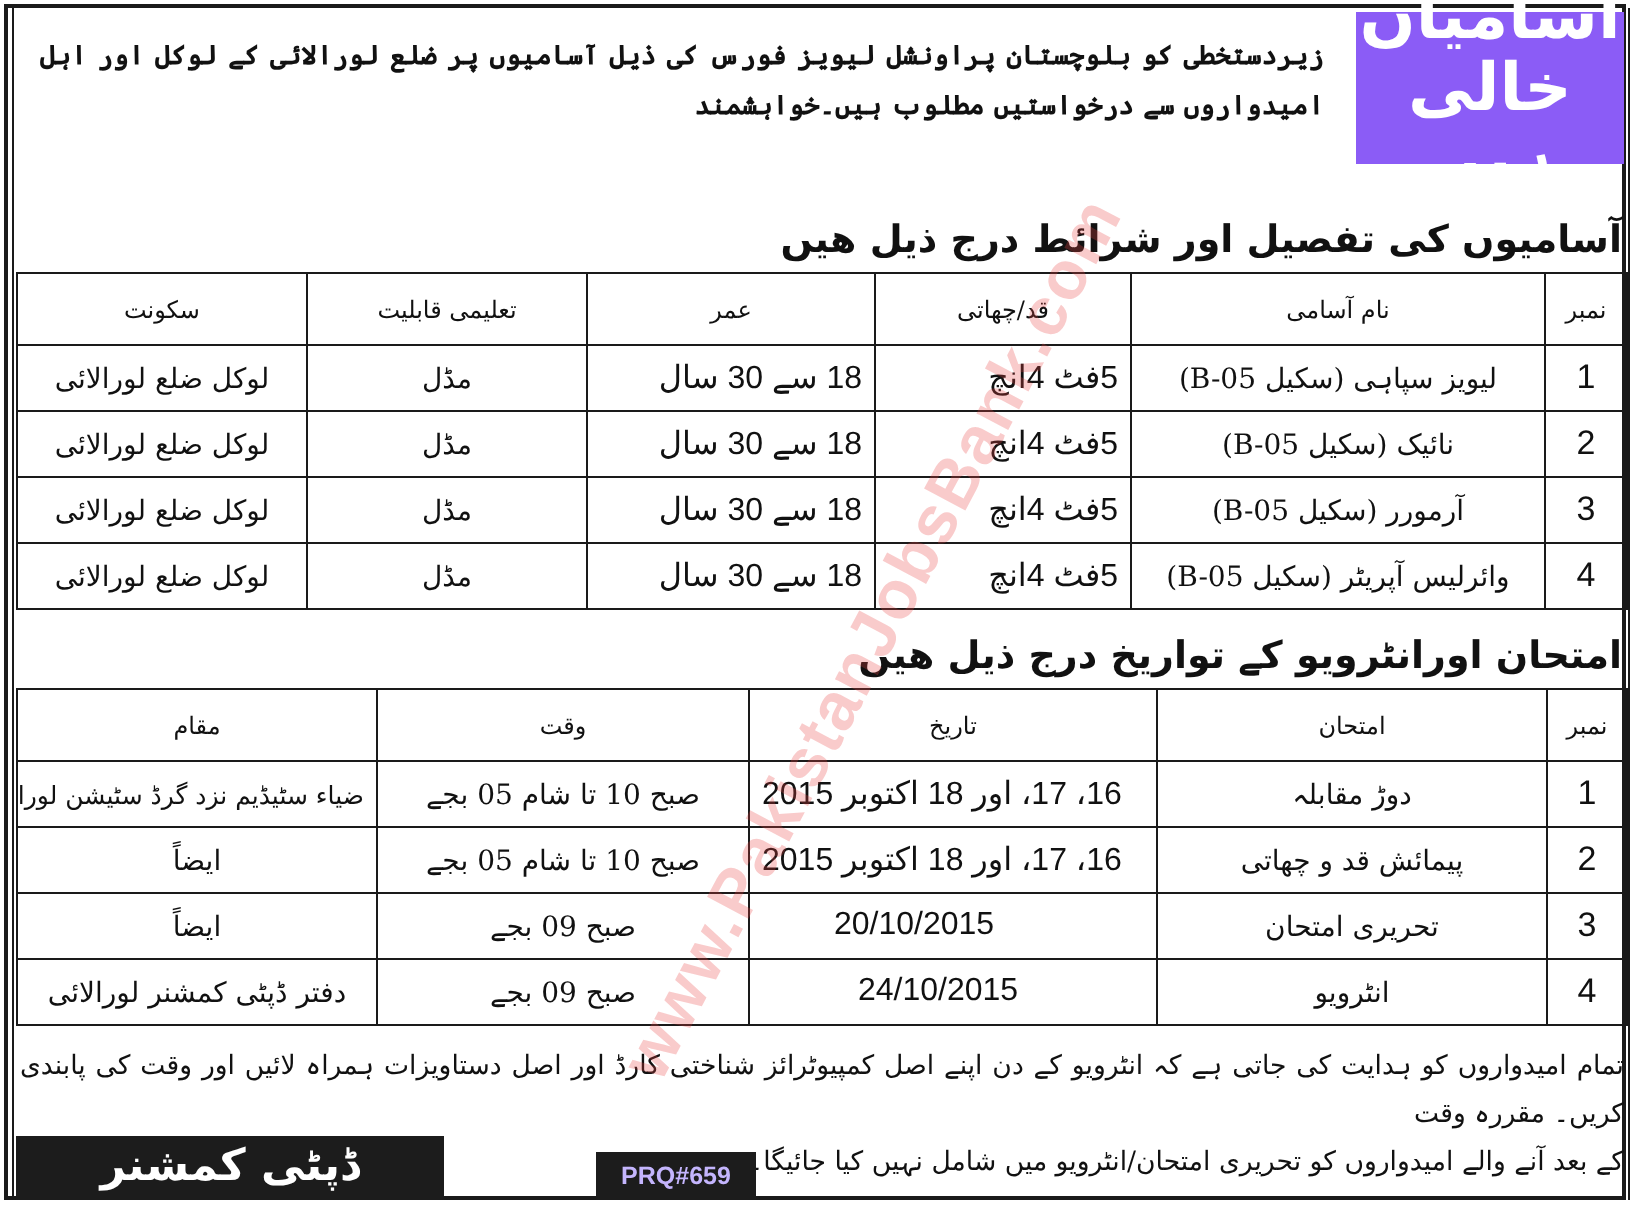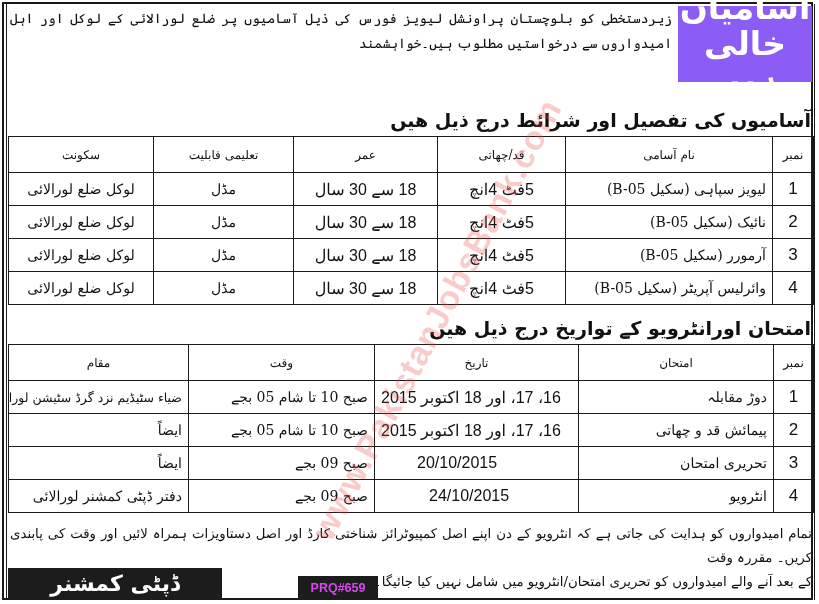--- a/index.html
+++ b/index.html
@@ -18,55 +18,55 @@
   .title-box {
     position:absolute; left:678px; top:6px; width:134px; height:76px;
     background:#8b5cf6; color:#fff; text-align:center; direction:rtl;
     display:flex; flex-direction:column; justify-content:center; align-items:center;
   }
   .title-box span { font-weight:bold; font-size:33px; line-height:36px; font-family:"DejaVu Sans", sans-serif; }
   .intro {
     position:absolute; left:10px; top:6px; width:662px; direction:rtl; text-align:justify;
     font-size:13.3px; line-height:25px; font-family:"DejaVu Serif", serif;
   }
-  .intro p { margin:0; }
+  .intro p { margin:10px;font-weight:bold; }
   .section-title {
     position:absolute; right:8px; direction:rtl; font-weight:bold; font-size:19px;
     line-height:24px; font-family:"DejaVu Sans", sans-serif;
   }
   .st1 { top:108px; }
   .st2 { top:316px; }
   table.grid {
     position:absolute; border-collapse:collapse; direction:rtl; table-layout:fixed;
     font-size:14px;
   }
   table.grid td, table.grid th {
     border:1.5px solid #1a1a1a; padding:0 6px; height:33px; box-sizing:border-box;
     white-space:nowrap; overflow:hidden;
   }
   table.grid th { font-weight:normal; font-size:12px; font-family:"DejaVu Serif", serif; text-align:center; height:36px; }
   .t1 { left:8px; top:136px; width:805px; }
   .t2 { left:8px; top:344px; width:805px; }
   td.num { text-align:center; font-family:"Liberation Sans", sans-serif; font-size:17px; }
-  td.right { text-align:right; font-family:"DejaVu Serif", serif; }
-  td.center { text-align:center; }
+  td.right { text-align:center; font-family:"DejaVu Serif", serif; }
+  td.center { }
   td.numtext { font-family:"Liberation Sans", sans-serif; font-size:16px; direction:rtl; }
   td.left { text-align:left; }
   .note {
     position:absolute; left:10px; top:522px; width:802px; direction:rtl; text-align:justify;
     font-size:13.3px; line-height:24px; font-family:"DejaVu Serif", serif;
   }
   .note p { margin:0; }
   .signature {
     position:absolute; left:8px; top:568px; width:214px; height:32px; background:#1c1c1c;
     color:#fff; font-weight:bold; font-size:22px; line-height:32px; text-align:center; direction:rtl;
   }
   .prq {
     position:absolute; left:298px; top:576px; width:80px; height:24px; background:#1c1c1c;
-    color:#d946ef; font-family:"Liberation Sans", sans-serif; font-weight:bold; font-size:12.5px;
+    color:#c4b5fd; font-family:"Liberation Sans", sans-serif; font-weight:bold; font-size:12.5px;
     line-height:24px; text-align:center;
   }
   .watermark {
     position:absolute; left:190px; top:300px; transform:rotate(-62deg); transform-origin:center;
     color:rgba(235,70,70,0.28); font-family:"Liberation Sans", sans-serif; font-weight:bold;
     font-size:34px; letter-spacing:1px; white-space:nowrap; pointer-events:none;
   }
 </style>
 </head>
 <body>

